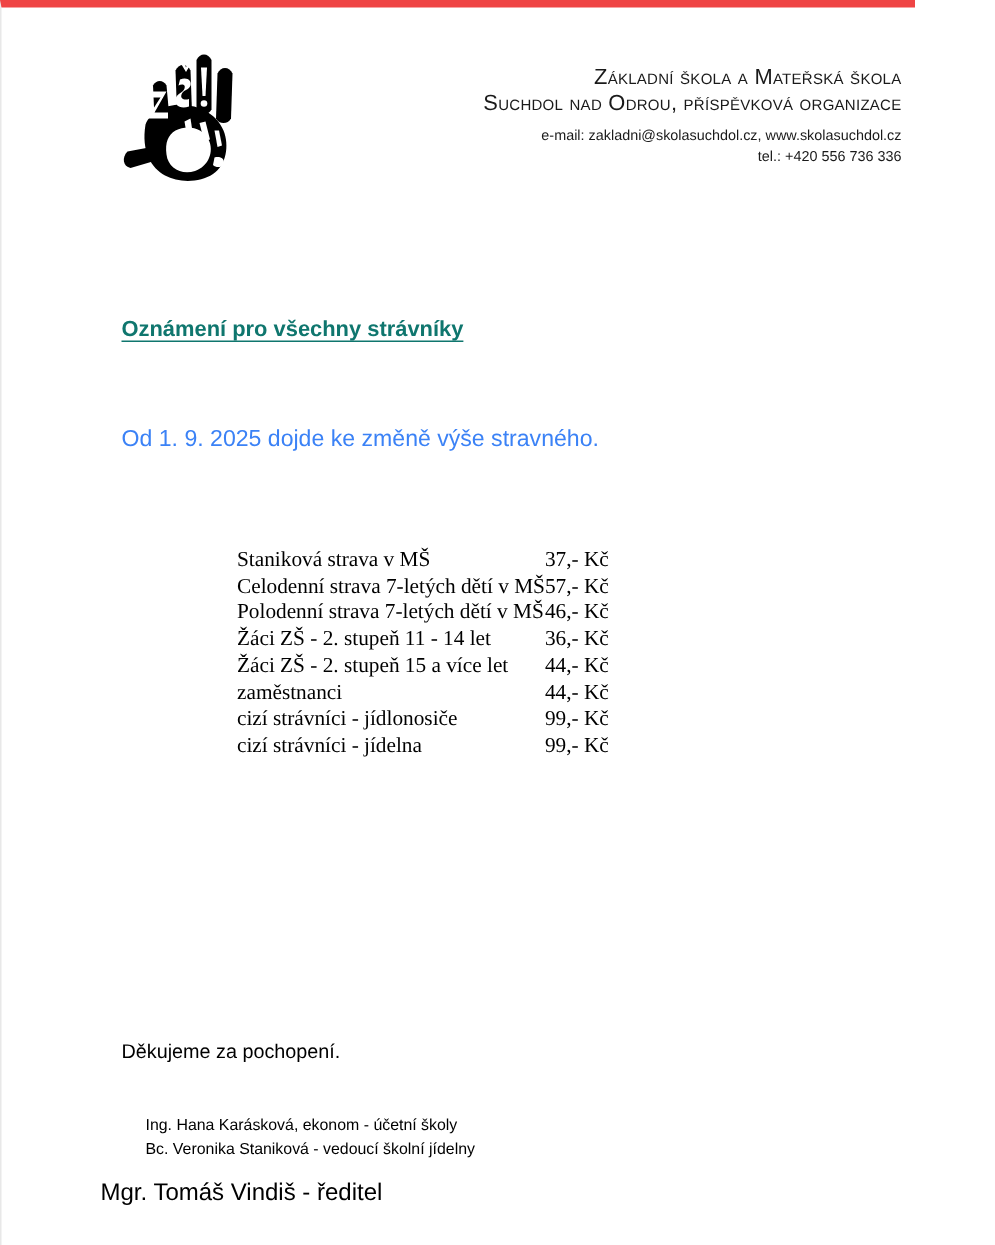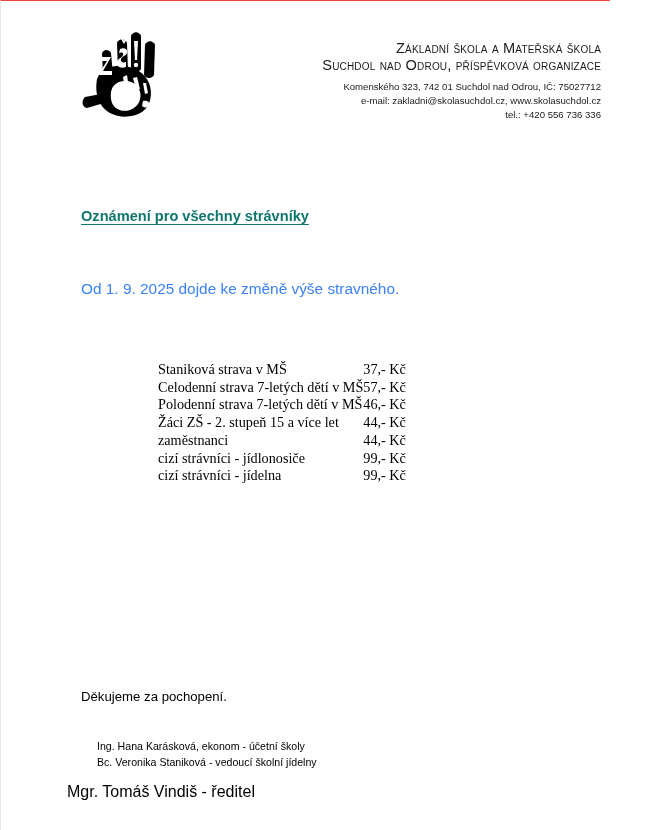--- a/index.html
+++ b/index.html
@@ -11,21 +11,21 @@
     font-family: "Liberation Sans", sans-serif;
     color: #000000;
   }
   #page {
     position: relative;
     width: 610px;
     height: 830px;
     background: #ffffff;
     overflow: hidden;
     border-left: 1px solid #e8e8e8;
-    border-top: 1px solid #ef4444;
+    border-top: 5px solid #ef4444;
     box-sizing: border-box;
   }
 
   
   #letterhead {
     position: absolute;
     left: 0;
     top: 0;
     width: 663px;
     height: 150px;
@@ -179,21 +179,20 @@
 
           <path d="M66 74 C70 73 73 75 72 78 C71 81 67 81 65 79 Z" fill="#ffffff"></path>
         </g>
       </svg>
     </div>
 
     <div id="school-block">
       <div class="school-name line1">Základní škola a Mateřská škola</div>
       <div class="school-name line2">Suchdol nad Odrou, příspěvková organizace</div>
       <div class="contact-lines">
-        <div class="contact-line">Komenského 323, 742 01 Suchdol nad Odrou, IČ: 75027712</div>
         <div class="contact-line">e-mail: zakladni@skolasuchdol.cz, www.skolasuchdol.cz</div>
         <div class="contact-line">tel.: +420 556 736 336</div>
       </div>
     </div>
 
   </div>
 
   <div id="notice-heading">Oznámení pro všechny strávníky</div>
 
   <div id="lead-sentence">Od 1. 9. 2025 dojde ke změně výše stravného.</div>
@@ -207,20 +206,24 @@
           </tr>
           <tr>
             <td class="item-cell">Celodenní strava 7-letých dětí v MŠ</td>
             <td class="price-cell">57,- Kč</td>
           </tr>
           <tr>
             <td class="item-cell">Polodenní strava 7-letých dětí v MŠ</td>
             <td class="price-cell">46,- Kč</td>
           </tr>
           <tr>
+            <td class="item-cell">Žáci ZŠ - 2. stupeň 11 - 14 let</td>
+            <td class="price-cell">36,- Kč</td>
+          </tr>
+          <tr>
             <td class="item-cell">Žáci ZŠ - 2. stupeň 15 a více let</td>
             <td class="price-cell">44,- Kč</td>
           </tr>
           <tr>
             <td class="item-cell">zaměstnanci</td>
             <td class="price-cell">44,- Kč</td>
           </tr>
           <tr>
             <td class="item-cell">cizí strávníci - jídlonosiče</td>
             <td class="price-cell">99,- Kč</td>

